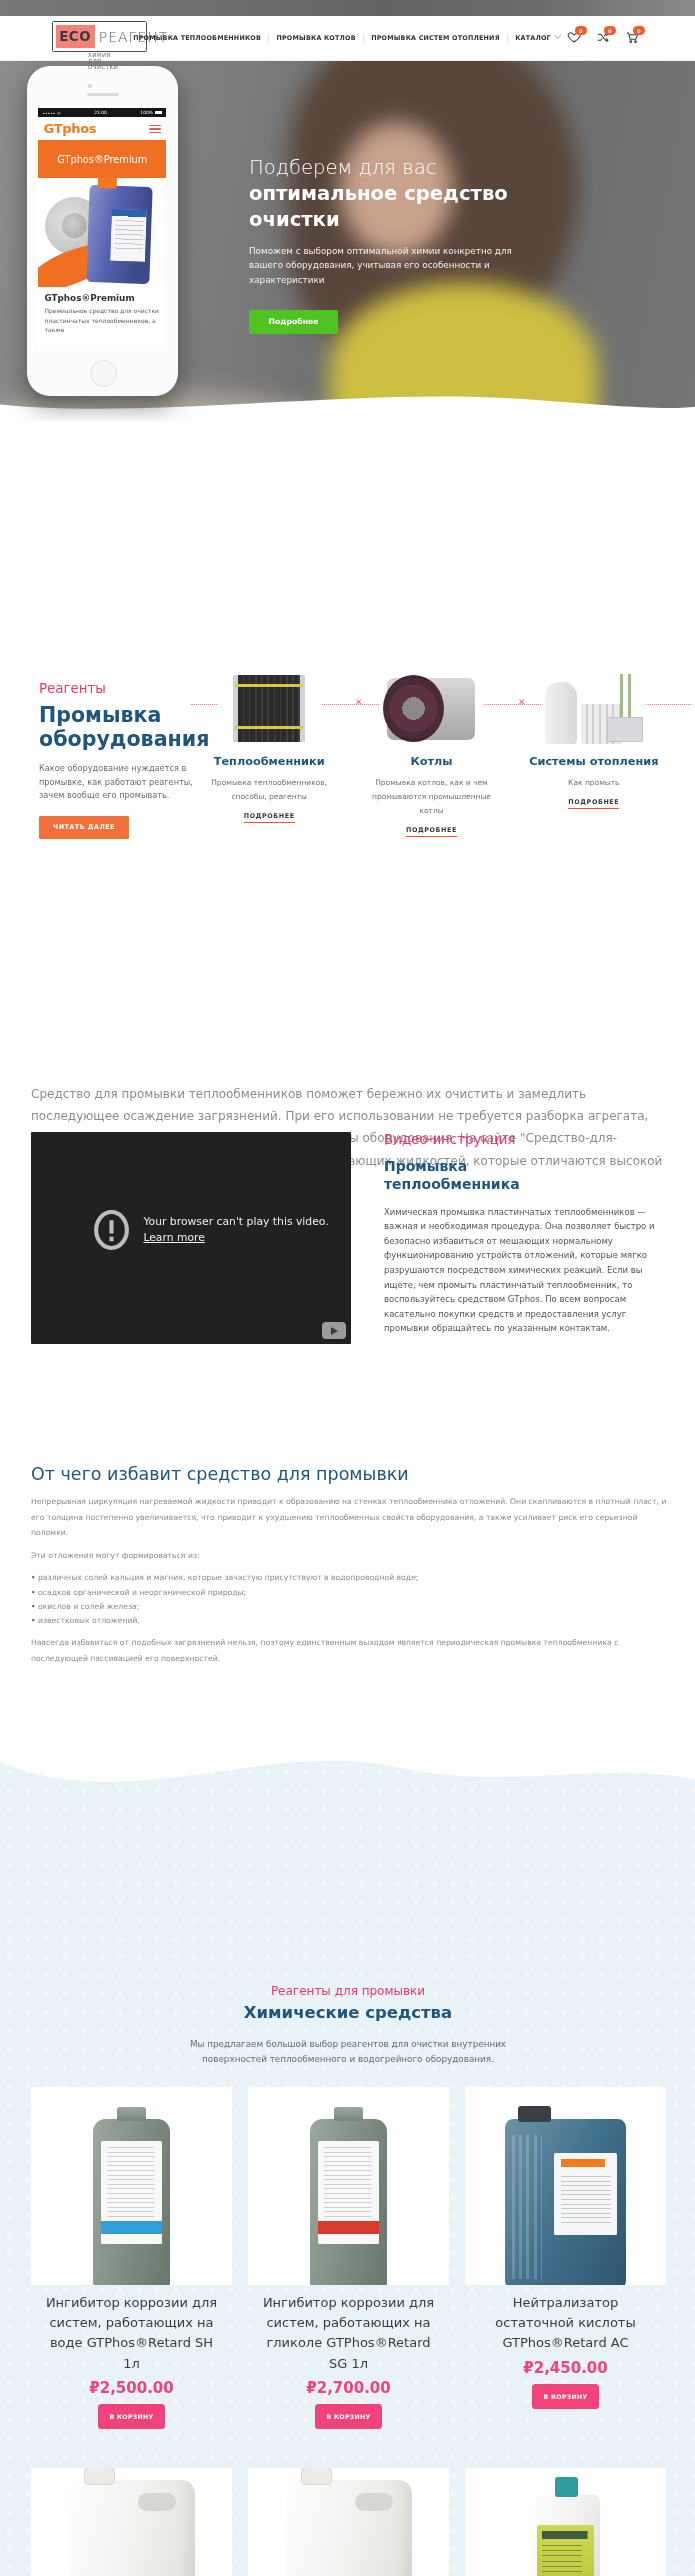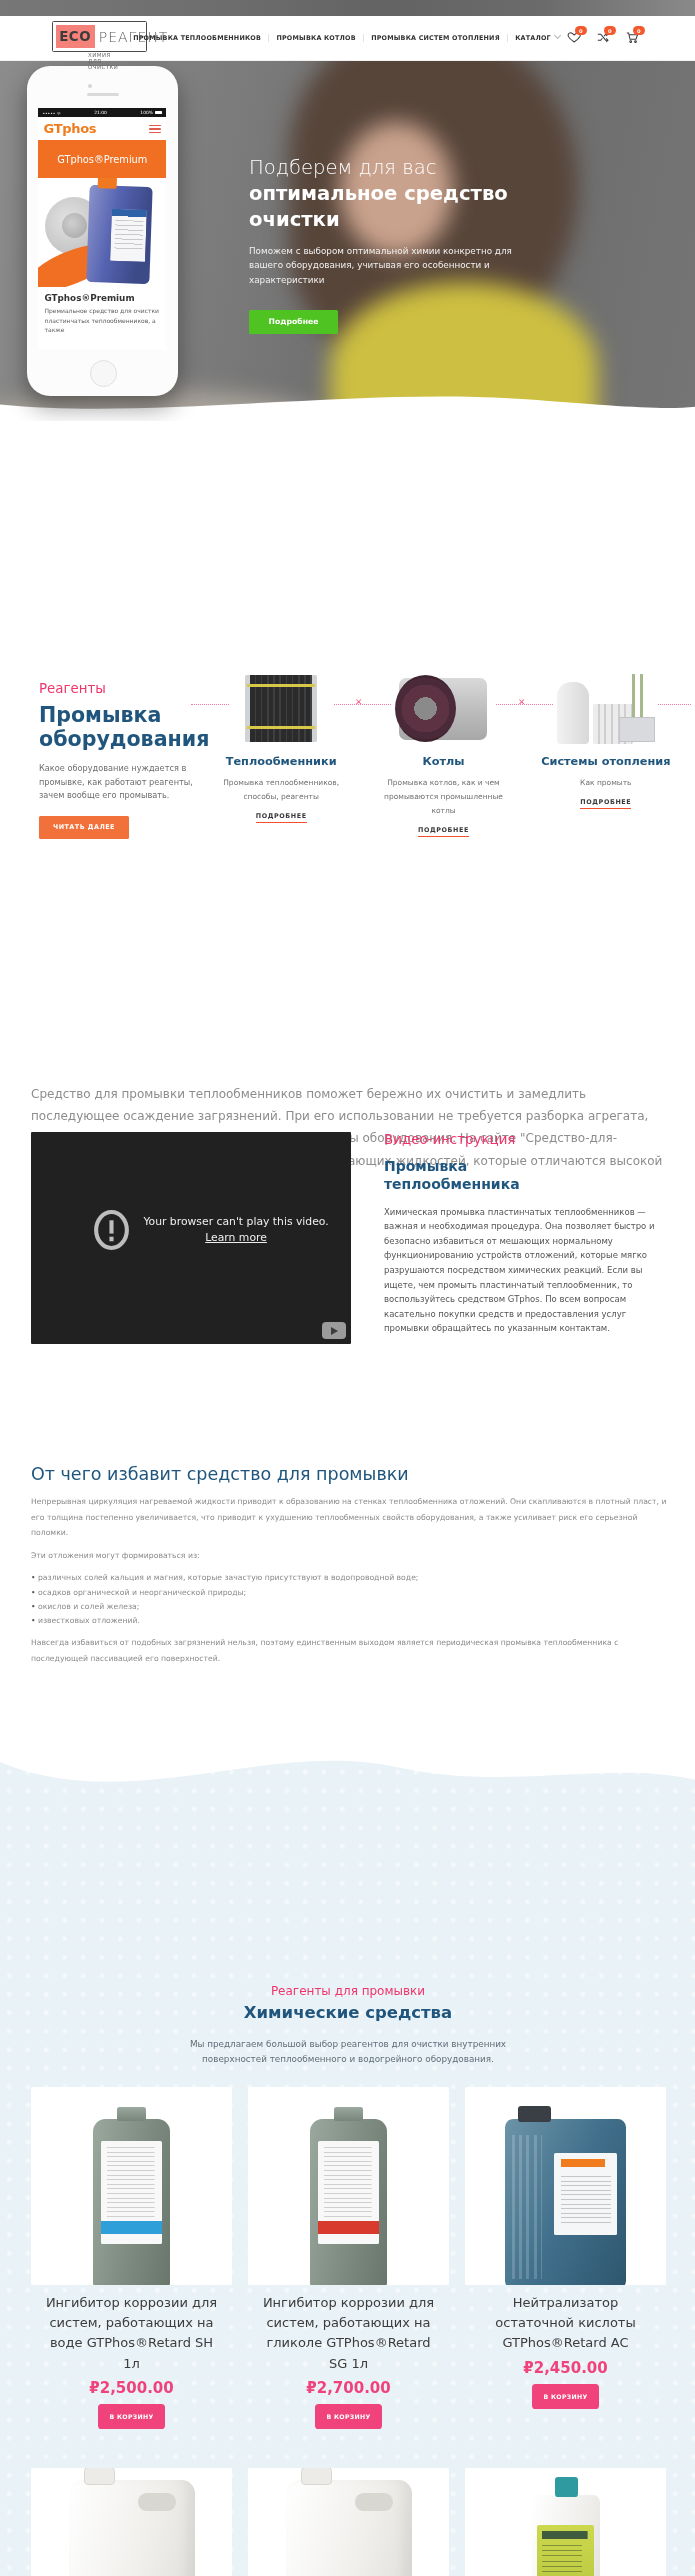--- a/index.html
+++ b/index.html
@@ -87,21 +87,21 @@
   .sec-reagents{position:absolute;top:665px;left:0;width:696px;height:201px;}
   .dotline{position:absolute;left:191px;top:39px;width:500px;border-top:1.5px dotted #f27ba6;z-index:0;}
   .xmark{position:absolute;top:32px;color:#f2577f;font-size:8.8px;font-weight:bold;z-index:0;}
   .x1{left:355px;} .x2{left:518px;}
   .rg-left{position:absolute;left:39px;top:15.5px;width:157px;}
   .sec-label{color:#f0346c;font-size:13.4px;font-weight:400;}
   .rg-title{margin-top:7.2px;font-size:20.6px;font-weight:bold;color:#20567d;line-height:1.18;}
   .rg-desc{margin-top:10.3px;font-size:8.2px;color:#6d6d6d;line-height:1.7;}
   .btn-orange{display:inline-block;margin-top:12.4px;background:#f2703a;color:#fff;font-size:6.4px;
               font-weight:bold;letter-spacing:0.5px;padding:7.7px 14px;border-radius:1.5px;cursor:pointer;}
-  .rg-cols{position:absolute;left:200px;top:0;width:487px;display:flex;z-index:1;}
+  .rg-cols{position:absolute;left:188px;top:0;width:487px;display:flex;z-index:1;}
   .rg-col{flex:1;text-align:center;padding:0 9.3px;}
   .rg-img{position:relative;height:77px;margin:5.2px auto 0;width:103px;background:#fff;z-index:1;
           display:flex;align-items:center;justify-content:center;}
   .rg-col h3{margin:7.2px 0 0;font-size:11.3px;font-weight:bold;color:#20567d;line-height:1.35;}
   .rg-cdesc{margin-top:6.2px;font-size:7.5px;color:#6f6f6f;line-height:1.85;}
   .more-link{display:inline-block;margin-top:8.2px;color:#3a3a3a;font-size:6.4px;font-weight:bold;
              letter-spacing:0.6px;border-bottom:1px solid #f4502e;padding-bottom:2.6px;cursor:pointer;}
   
   .hx{width:62px;height:67px;position:relative;background:repeating-linear-gradient(90deg,#2b2b2b 0 4.6px,#3f3f3f 4.6px 6.2px);
       border-left:5.2px solid #cfd3d6;border-right:5.2px solid #cfd3d6;border-radius:1.5px;}
@@ -117,21 +117,21 @@
       background:repeating-linear-gradient(90deg,#ececec 0 4.6px,#cfcfcf 4.6px 6.7px);border-radius:2.1px;}
   .hs-pipes{position:absolute;right:9.3px;top:0;width:13.4px;height:49px;
       background:repeating-linear-gradient(90deg,#a6b98a 0 3.1px,transparent 3.1px 8.2px);}
   .hs-panel{position:absolute;right:0;bottom:2.1px;width:34px;height:23px;background:#d8dade;border:1.5px solid #c2c4c8;}
 
   
   .intro{position:absolute;top:1071px;left:31px;width:635px;font-size:12px;color:#8d8d8d;line-height:1.85;}
 
   
   .video-sec{position:absolute;top:1132px;left:0;width:696px;}
-  .player{position:absolute;left:31px;top:0;width:320px;height:212px;background:#212121;border-radius:1px;cursor:pointer;text-align:center;}
+  .player{position:absolute;left:31px;top:0;width:320px;height:212px;background:#212121;border-radius:1px;cursor:pointer;}
   .perr{position:absolute;left:62px;top:77px;display:flex;align-items:center;gap:13.4px;}
   .perr-ico{width:37px;height:42px;flex:0 0 auto;}
   .perr-txt{color:#eee;font-size:10.8px;line-height:1.5;}
   .perr-link{color:#eee;text-decoration:underline;cursor:pointer;}
   .yt{position:absolute;right:5.2px;bottom:5.2px;width:24px;height:16.5px;border-radius:4.1px;background:#9b9b9b;
       display:flex;align-items:center;justify-content:center;cursor:pointer;}
   .yt::after{content:"";border-left:7.2px solid #3d3d3d;border-top:4.1px solid transparent;border-bottom:4.1px solid transparent;margin-left:1.5px;}
   .vid-right{position:absolute;left:384px;top:0;width:289px;}
   .vid-title{margin-top:11.3px;font-size:14px;font-weight:bold;color:#20567d;line-height:1.25;width:216px;}
   .vid-desc{margin-top:11.3px;font-size:8.5px;color:#555;line-height:1.72;}

